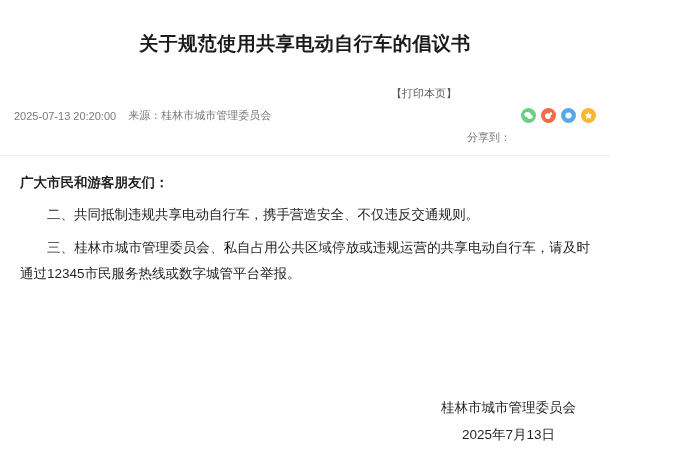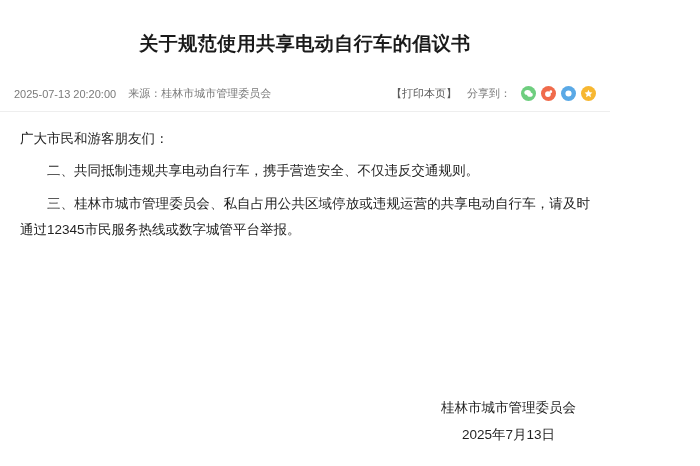--- a/index.html
+++ b/index.html
@@ -62,20 +62,21 @@
     display: flex;
     gap: 10px;
     white-space: nowrap;
   }
   .print-link {
     color: #5b5b5b;
     cursor: pointer;
   }
   .share-label {
     color: #7a7a7a;
+    margin-top: 44px;
   }
   .share-icons {
     display: flex;
     align-items: center;
     gap: 5px;
   }
   .share-icon {
     width: 15px;
     height: 15px;
     border-radius: 50%;
@@ -99,21 +100,21 @@
     font-size: 13.5px;
     line-height: 1.95;
     color: #1f1f1f;
   }
   .content p {
     margin: 0 0 6px 0;
     text-align: justify;
     text-justify: inter-ideograph;
   }
   .p-indent { text-indent: 2em; }
-  .p-salute { text-indent: 0; }
+  .p-salute { text-indent: 0; font-weight: bold; }
   .p-item { text-indent: 2em; }
   .quoted { }
 
   
   .signature {
     position: absolute;
     right: 34px;
     bottom: 18px;
     text-align: center;
     font-size: 13.5px;

